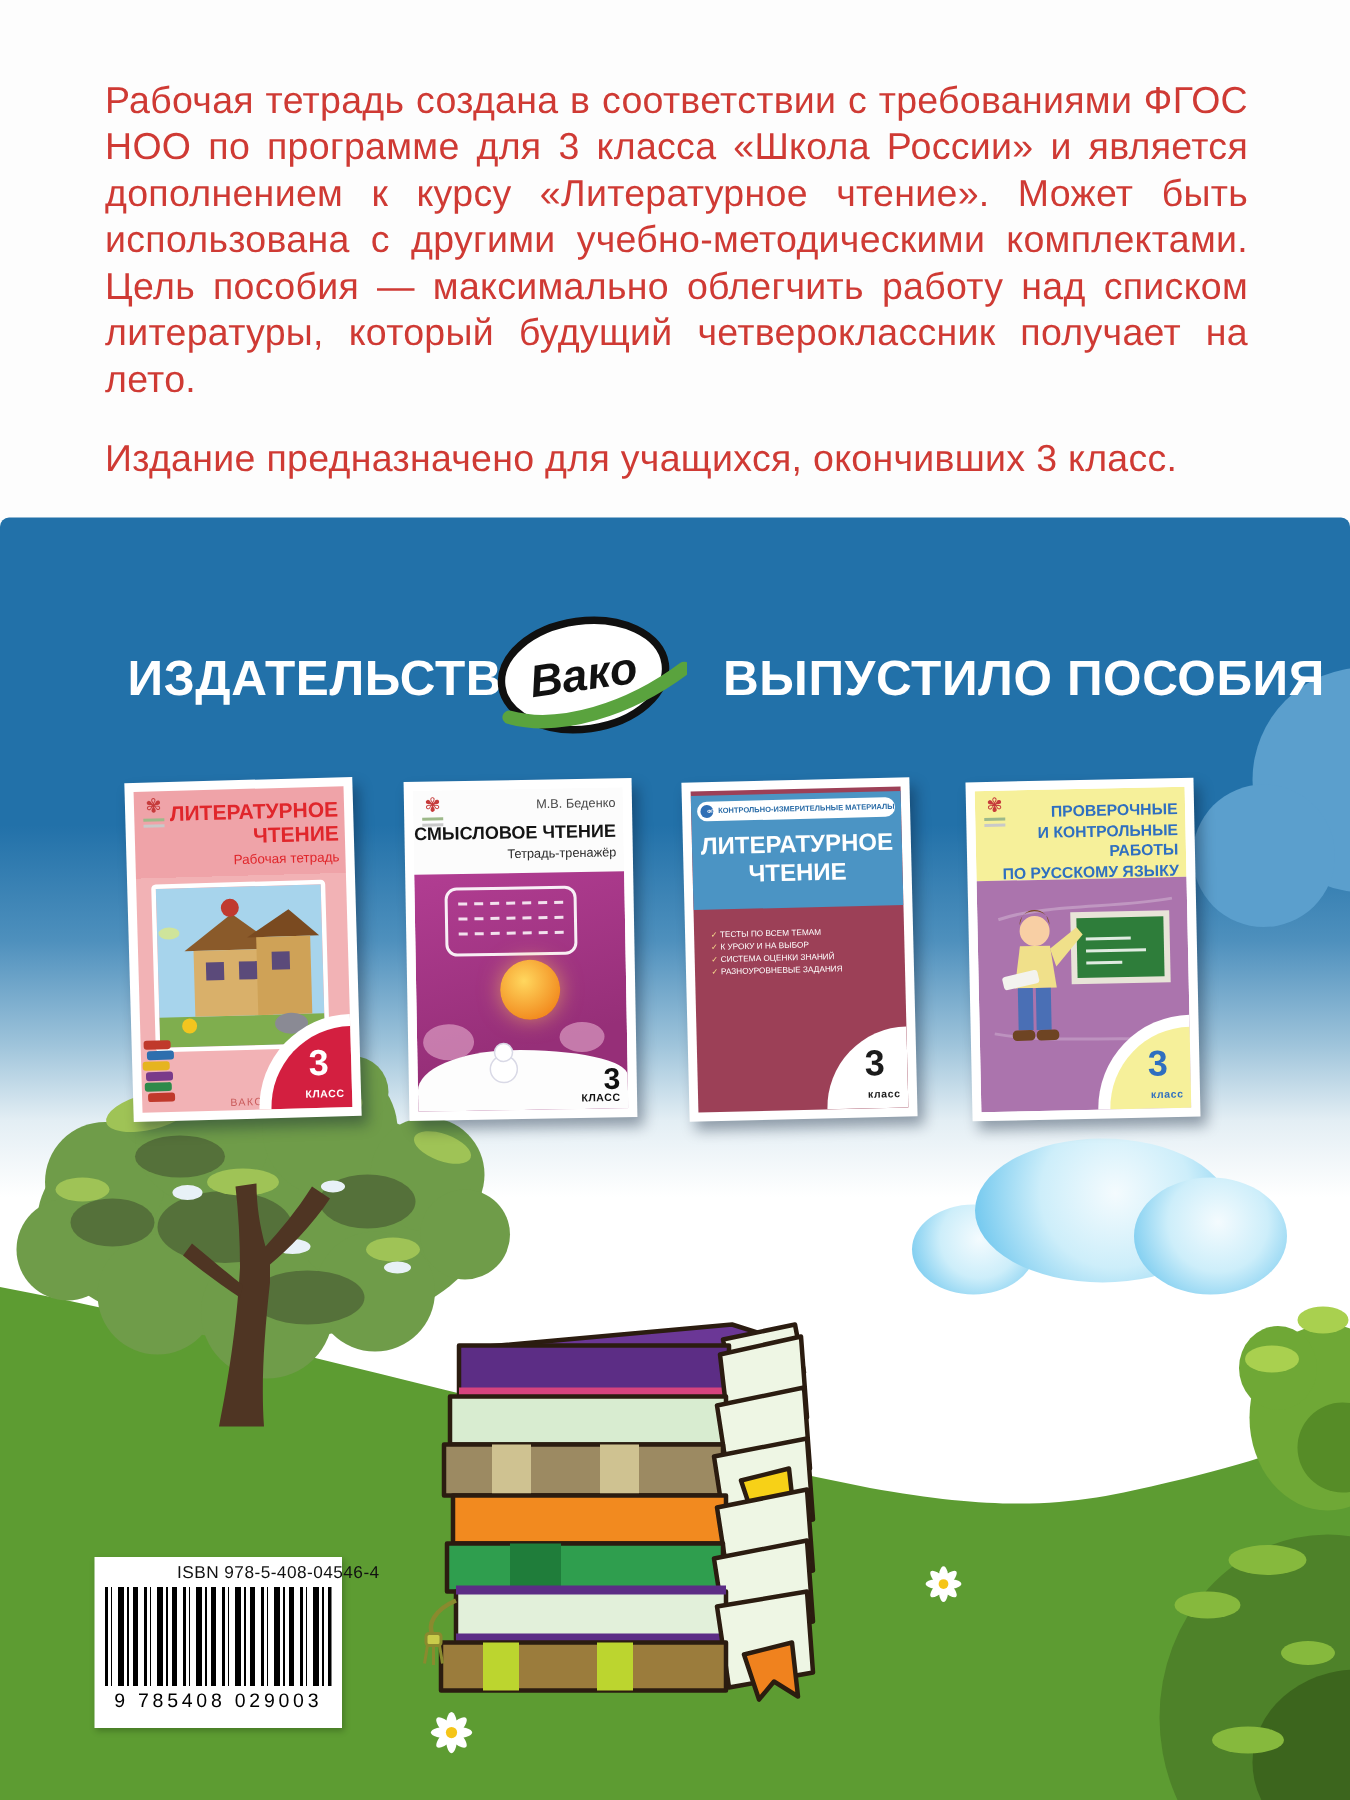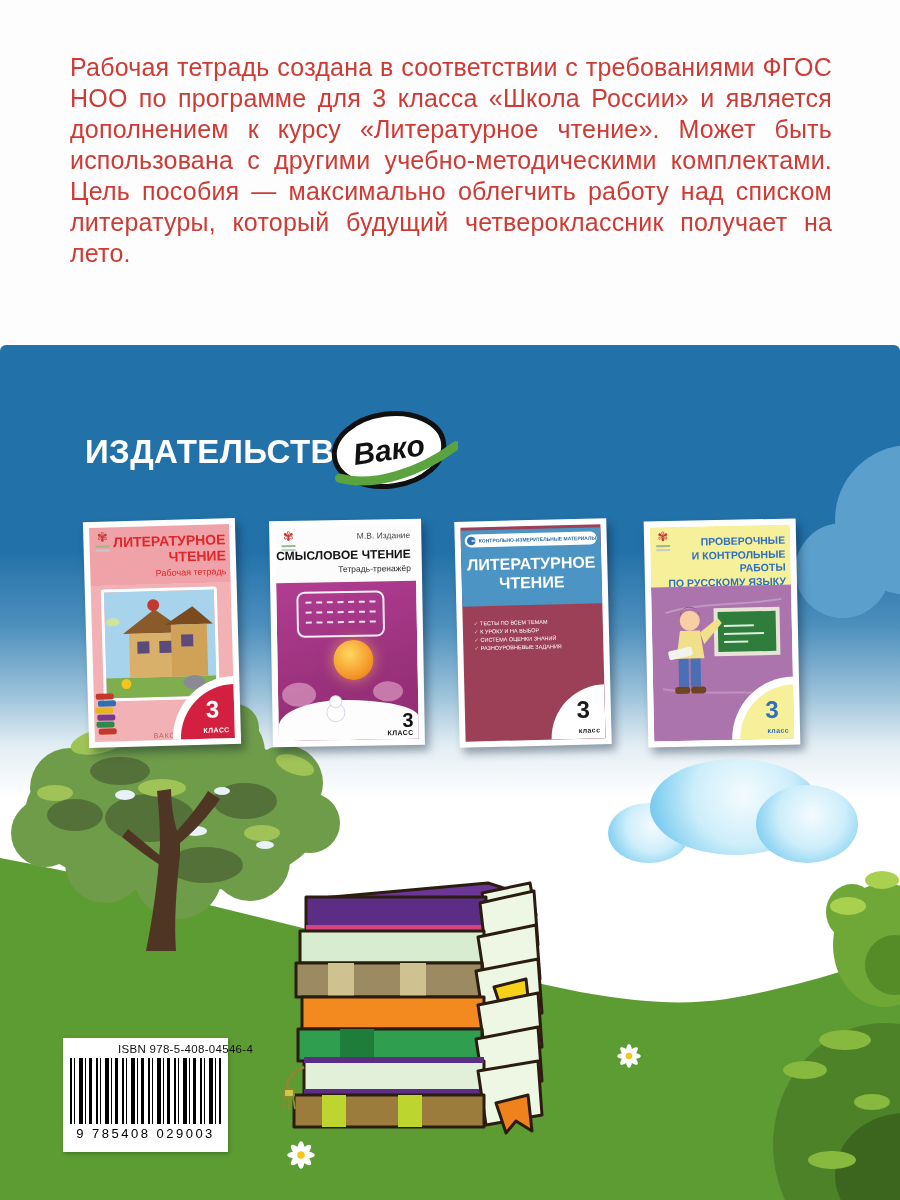--- a/index.html
+++ b/index.html
@@ -125,37 +125,39 @@
     #000 15px 16px,#fff 16px 19px,#000 19px 22px,#fff 22px 26px);}
   .digits{margin-top:2px;font-size:13px;color:#000;text-align:center;letter-spacing:2.5px;white-space:nowrap;}
 </style>
 </head>
 <body>
 
 <div class="page">
 
   <section class="intro">
     <p>Рабочая тетрадь создана в соответствии с требованиями ФГОС НОО по программе для 3 класса «Школа России» и является дополнением к курсу «Литературное чтение». Может быть использована с другими учебно-методическими комплектами. Цель пособия — максимально облегчить работу над списком литературы, который будущий четвероклассник получает на лето.</p>
+    <p>Издание предназначено для учащихся, окончивших 3 класс.</p>
   </section>
 
   <section class="cover">
 
     <div class="cloud-blob blob1"></div>
     <div class="cloud-blob blob2"></div>
 
     <span class="hdr-label hdr-left">ИЗДАТЕЛЬСТВО</span>
     <span class="logo">
       <svg width="138" height="90" viewBox="0 0 138 90">
         <g transform="rotate(-8 69 45)">
           <ellipse cx="69" cy="45" rx="55" ry="36" fill="#ffffff" stroke="#101010" stroke-width="5"></ellipse>
           <path d="M16,66 C48,80 96,72 136,50" fill="none" stroke="#5aa33e" stroke-width="9" stroke-linecap="round"></path>
           <text x="69" y="55" text-anchor="middle" font-size="30" font-style="italic" font-weight="bold" fill="#111111">Вако</text>
         </g>
       </svg>
     </span>
+    <span class="hdr-label hdr-right">ВЫПУСТИЛО ПОСОБИЯ</span>
 
     <svg class="ground" viewBox="0 0 900 460" preserveAspectRatio="none">
       <path d="M0,118 C160,148 380,212 580,252 C680,270 722,262 780,248 C832,236 872,222 900,210 L900,460 L0,460 Z" fill="#5d9c32"></path>
       <g>
         <ellipse cx="885" cy="205" rx="52" ry="62" fill="#6fa836"></ellipse>
         <ellipse cx="852" cy="172" rx="26" ry="28" fill="#6fa836"></ellipse>
         <ellipse cx="848" cy="166" rx="18" ry="9" fill="#a9d04f"></ellipse>
         <ellipse cx="882" cy="140" rx="17" ry="9" fill="#a9d04f"></ellipse>
         <ellipse cx="895" cy="225" rx="30" ry="30" fill="#568c27"></ellipse>
       </g>
@@ -282,21 +284,21 @@
     </div>
 
     <div class="book bk2">
       <div class="bin">
         <div class="b2top">
           <span class="emblem">
               <span class="fl">✾</span>
               <i></i>
               <i></i>
             </span>
-          <span class="b2author">М.В. Издание</span>
+          <span class="b2author">М.В. Беденко</span>
           <span class="b2title">СМЫСЛОВОЕ ЧТЕНИЕ</span>
           <span class="b2sub">Тетрадь-тренажёр</span>
         </div>
         <div class="b2body">
           <div class="b2box">
               <i></i>
               <i></i>
               <i></i>
             </div>
           <div class="b2sun"></div>

